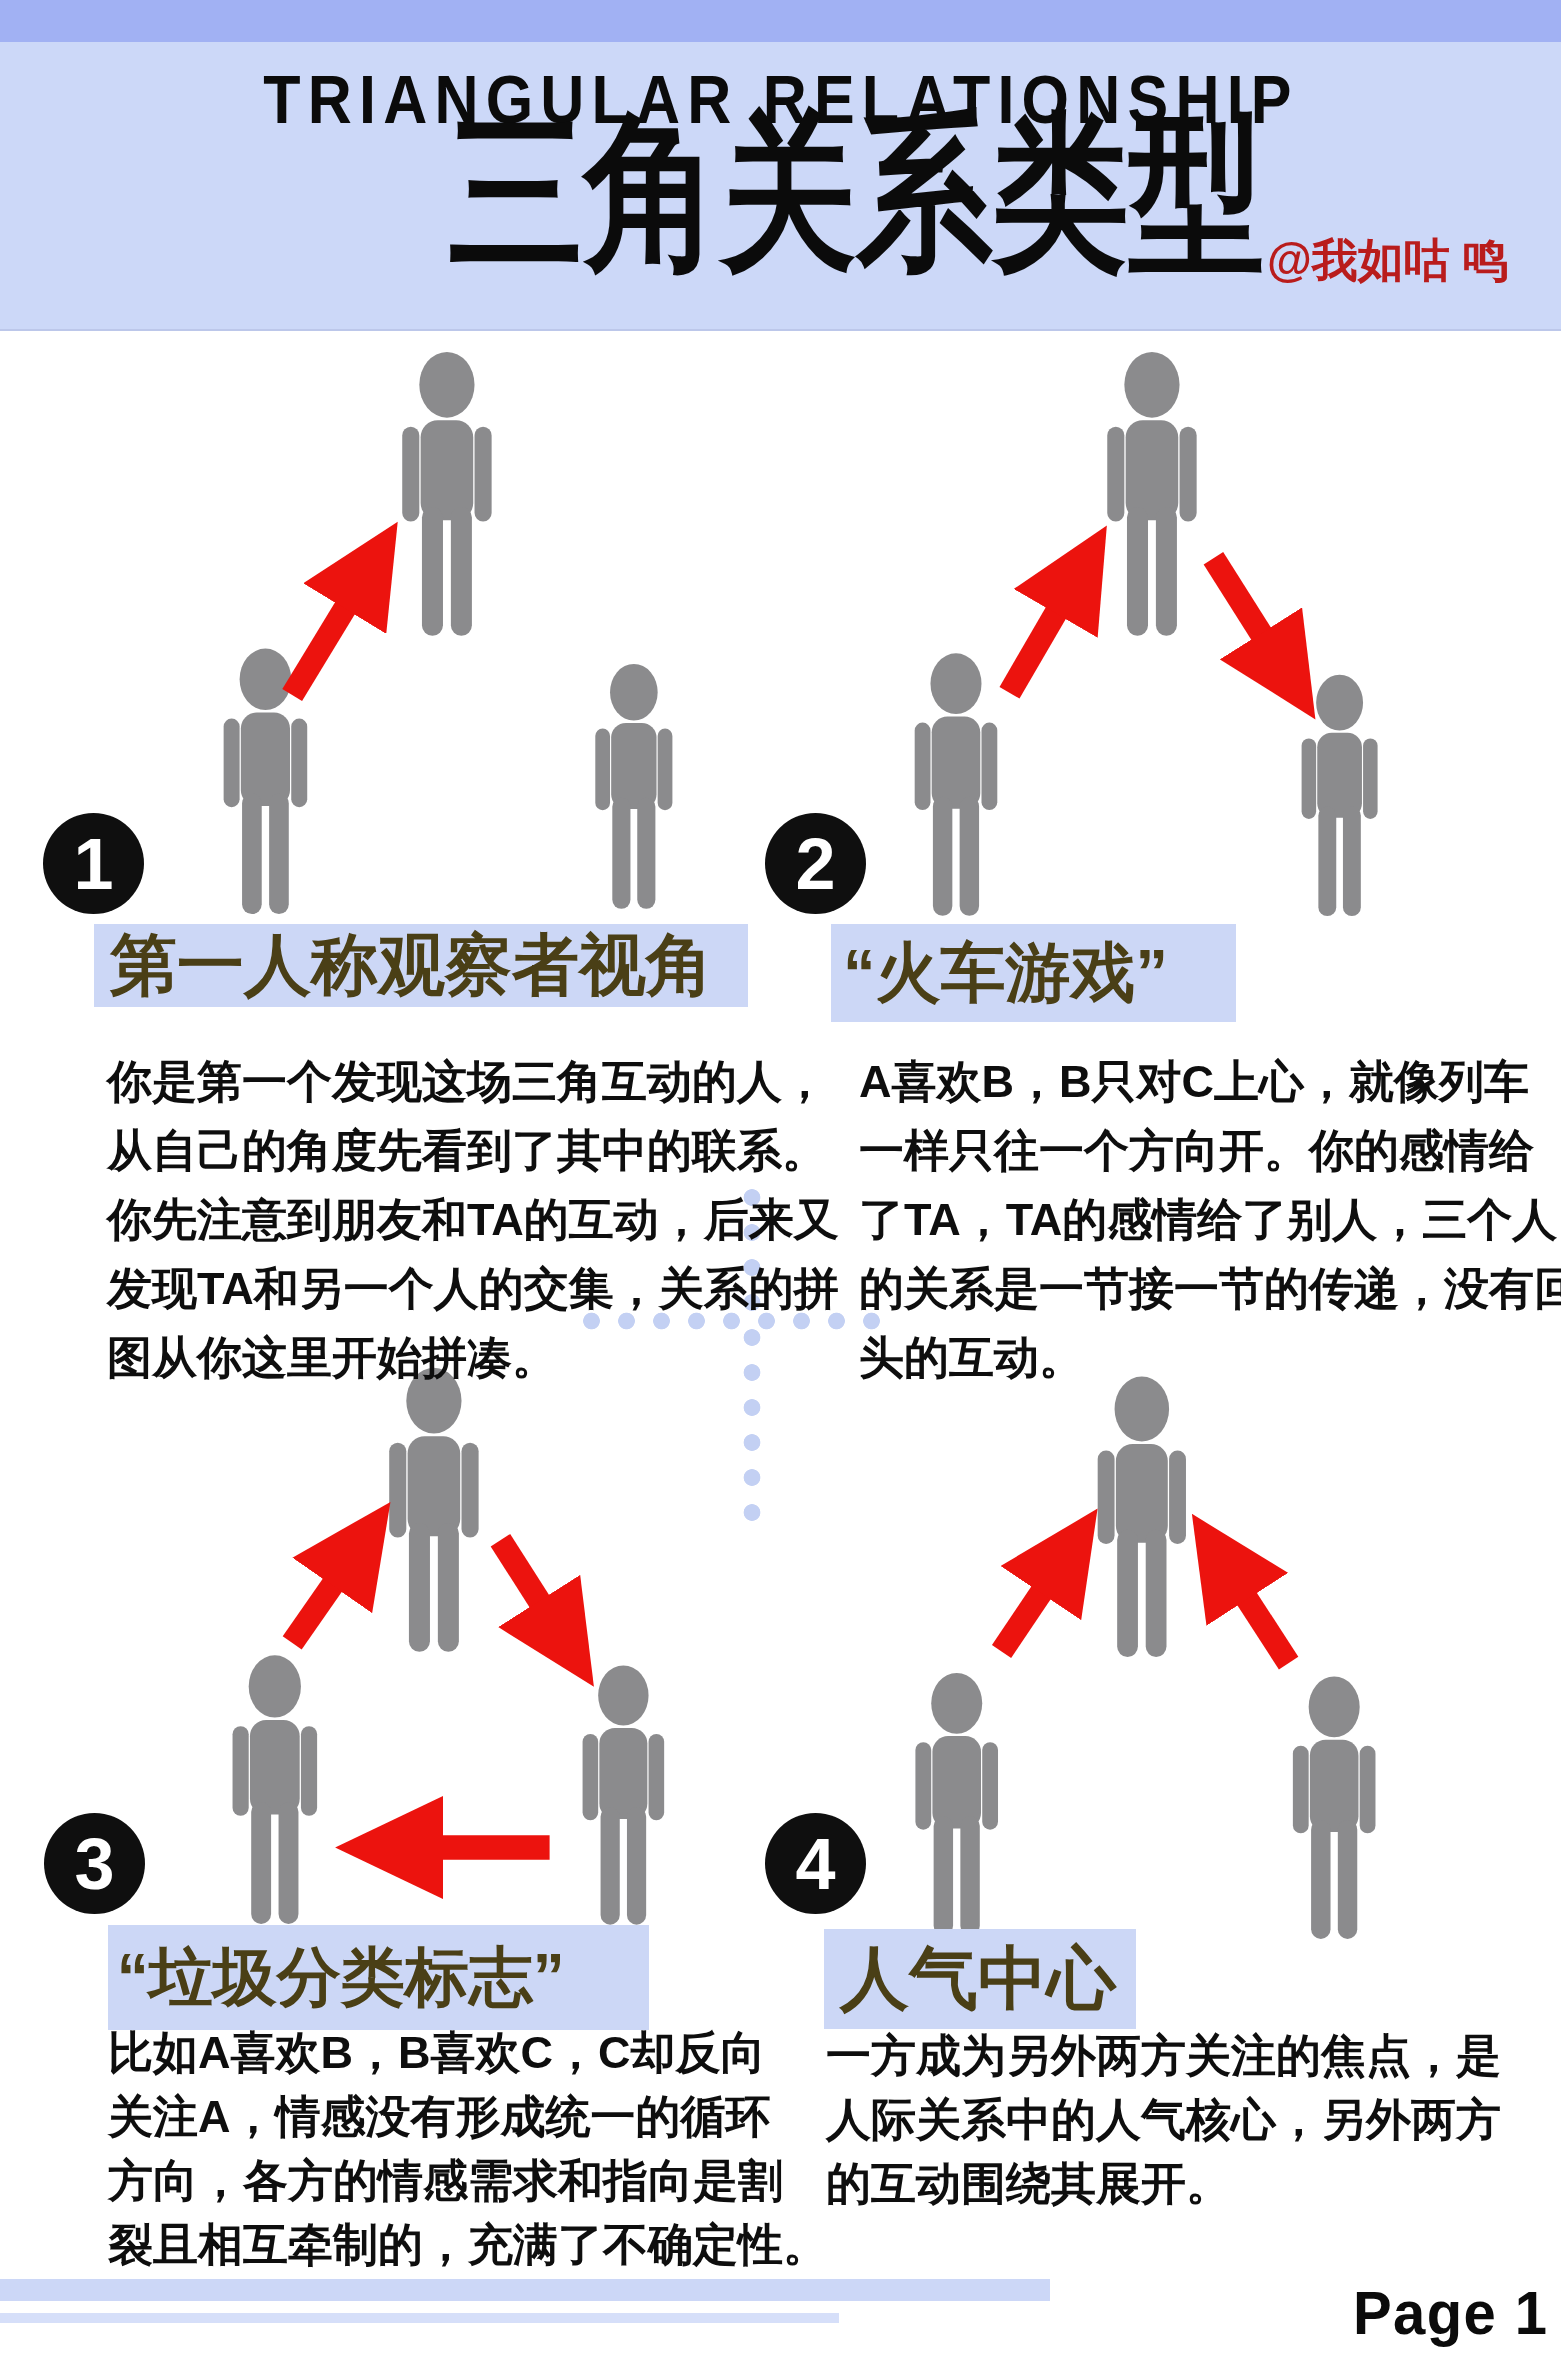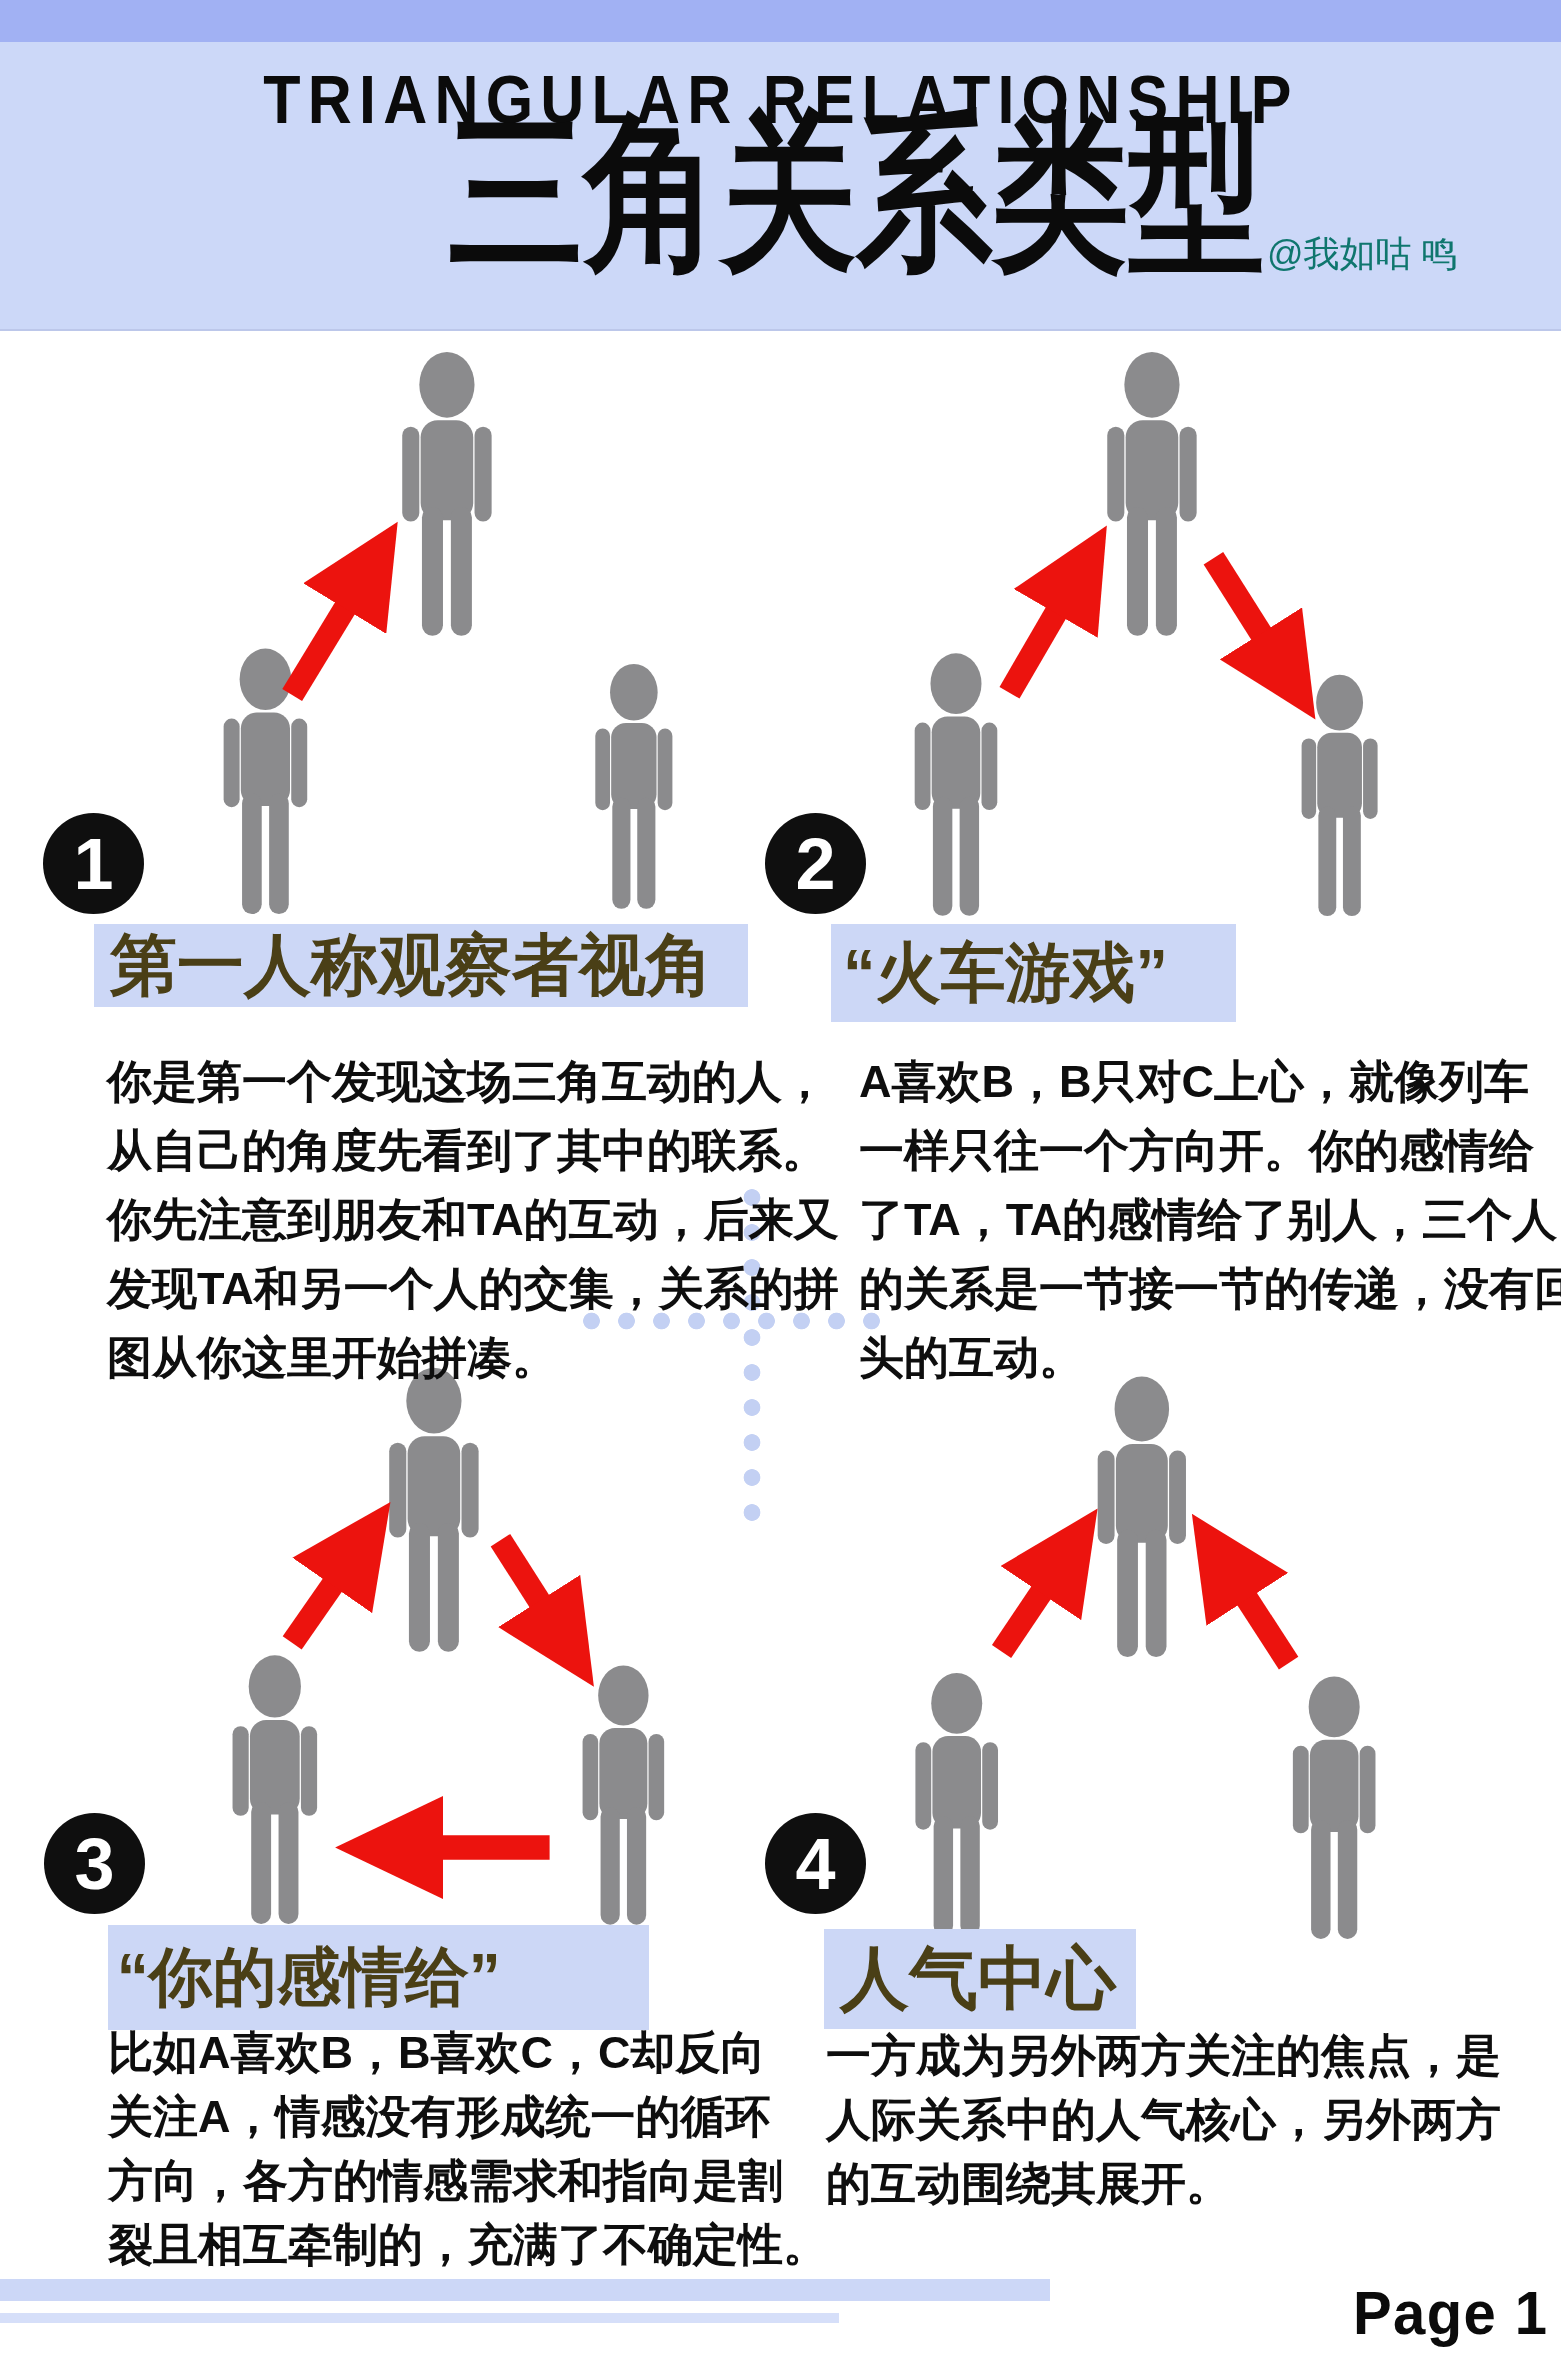--- a/index.html
+++ b/index.html
@@ -6,21 +6,21 @@
   #page{position:relative;width:1562px;height:2366px;background:#ffffff;overflow:hidden;
         font-family:"Liberation Sans","DejaVu Sans",sans-serif;}
   .abs{position:absolute;}
   
   .band-top{left:0;top:0;width:1562px;height:42px;background:#a1b1f3;}
   .band{left:0;top:42px;width:1562px;height:287px;background:#ccd8f8;border-bottom:2.2px solid #bcc7ea;}
   .title-en{left:0;top:64px;width:1562px;text-align:center;font-size:61px;font-weight:800;
             letter-spacing:7.2px;color:#0b0b0b;transform:scaleY(1.12);}
   .title-zh{left:448px;top:108px;font-size:166px;font-weight:900;color:#0b0b0b;line-height:1.0;
             letter-spacing:0px;transform:scaleX(0.82) scaleY(1.02);transform-origin:left top;white-space:nowrap;}
-  .handle{left:1267px;top:230px;font-size:36px;font-weight:400;color:#0f766e;white-space:nowrap;}
+  .handle{left:1267px;top:230px;font-size:46px;font-weight:700;color:#b91c1c;white-space:nowrap;}
   
   .badge{width:101px;height:101px;border-radius:50%;background:#0f0f0f;color:#ffffff;
          display:flex;align-items:center;justify-content:center;font-size:72px;font-weight:900;}
   
   .sec-title{background:#ccd7f6;color:#4a3f16;font-weight:900;display:flex;align-items:center;
              padding-left:16px;box-sizing:border-box;white-space:nowrap;}
   
   .sec-body{color:#0e0e0e;font-weight:800;white-space:pre;}
   
   .dots-v{left:742px;top:1180px;width:20px;height:358px;
@@ -114,21 +114,21 @@
   <div class="abs sec-title" style="left:831px;top:924px;width:405px;height:98px;font-size:65px;padding-left:12px;">“火车游戏”</div>
   <div class="abs sec-body" style="left:859px;top:1047px;font-size:45px;line-height:69px;">A喜欢B，B只对C上心，就像列车
 一样只往一个方向开。你的感情给
 了TA，TA的感情给了别人，三个人
 的关系是一节接一节的传递，没有回
 头的互动。</div>
 
   <div class="abs badge" style="left:44px;top:1813px;">
     <span>3</span>
   </div>
-  <div class="abs sec-title" style="left:108px;top:1925px;width:541px;height:105px;font-size:64px;padding-left:8.7px;">“你的感情给”</div>
+  <div class="abs sec-title" style="left:108px;top:1925px;width:541px;height:105px;font-size:64px;padding-left:8.7px;">“垃圾分类标志”</div>
   <div class="abs sec-body" style="left:108px;top:2021px;font-size:45px;line-height:64px;">比如A喜欢B，B喜欢C，C却反向
 关注A，情感没有形成统一的循环
 方向，各方的情感需求和指向是割
 裂且相互牵制的，充满了不确定性。</div>
 
   <div class="abs badge" style="left:765px;top:1813px;">
     <span>4</span>
   </div>
   <div class="abs sec-title" style="left:824px;top:1929px;width:312px;height:100px;font-size:69px;">人气中心</div>
   <div class="abs sec-body" style="left:826px;top:2024px;font-size:45px;line-height:64px;">一方成为另外两方关注的焦点，是

